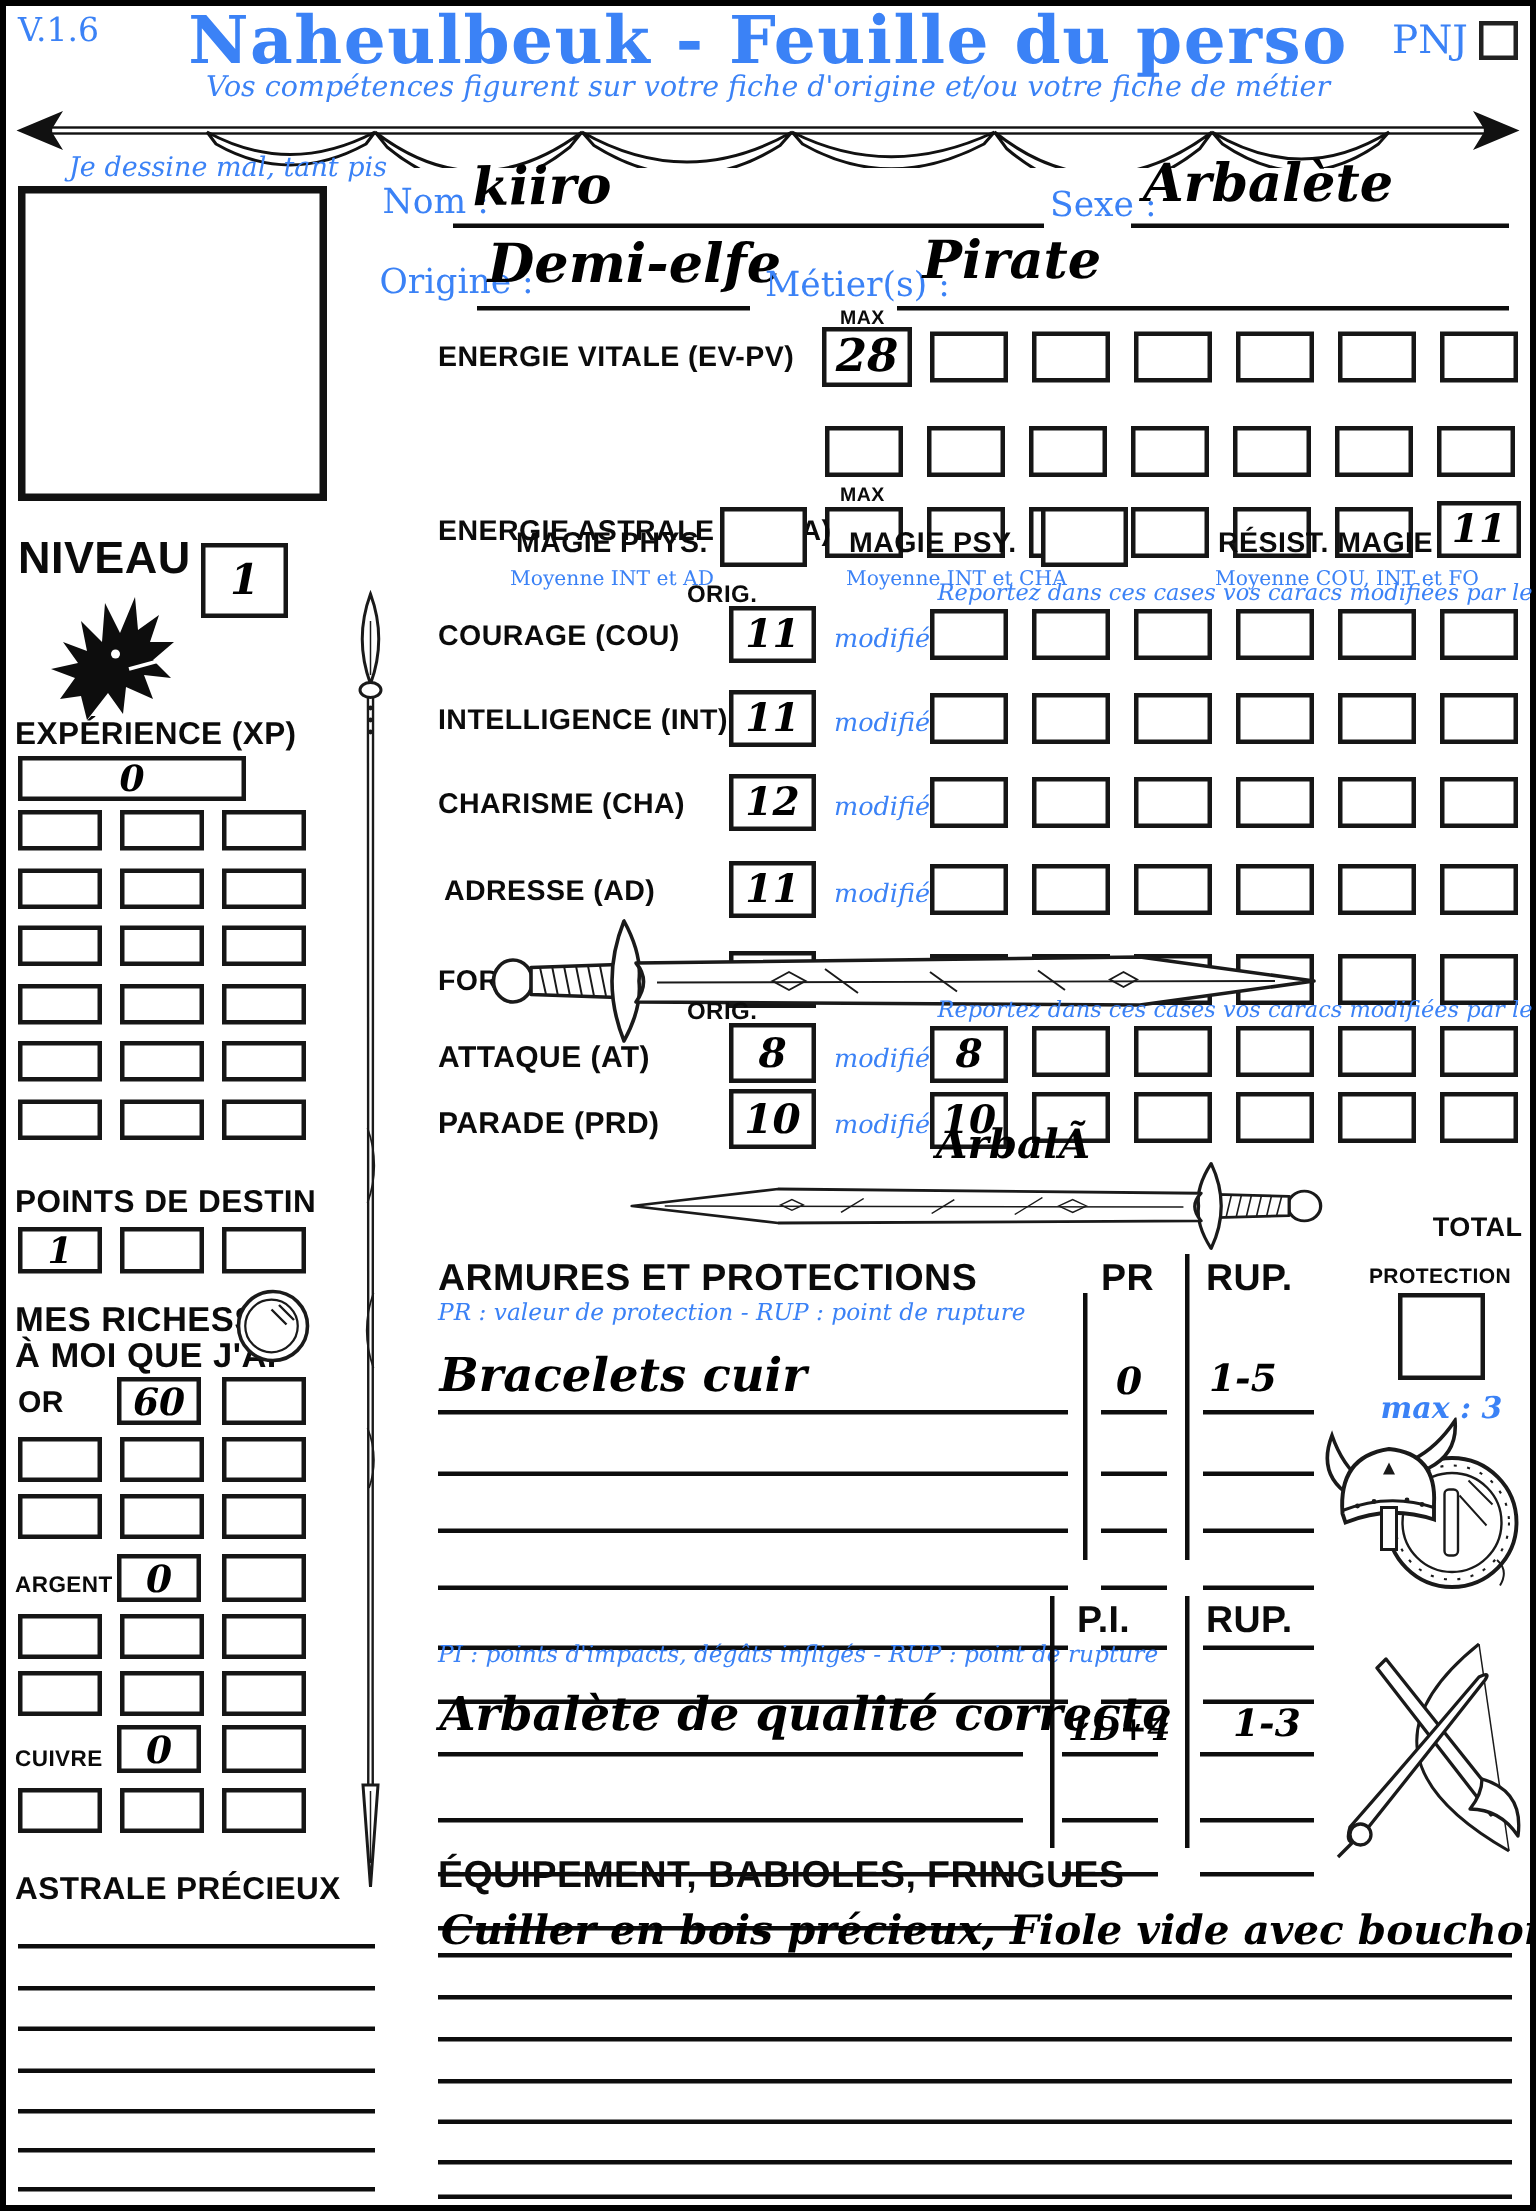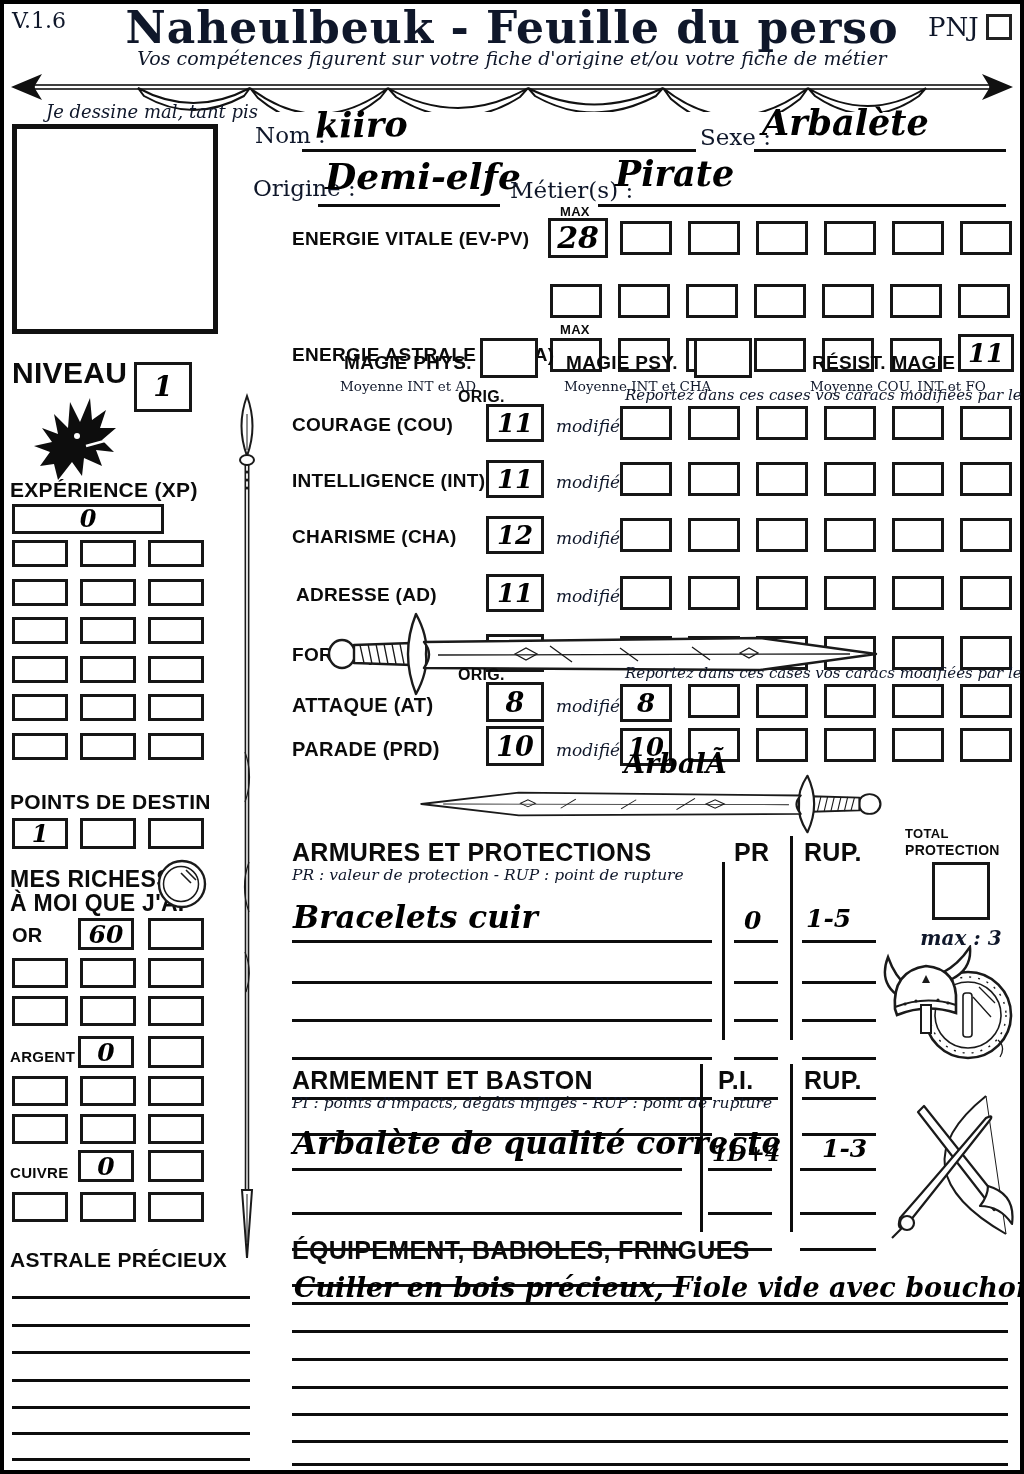--- a/index.html
+++ b/index.html
@@ -1,19 +1,19 @@
 <!DOCTYPE html>
 <html><head>
 <meta charset="utf-8">
 <style>
   html,body{margin:0;padding:0;background:#888;}
   #page{position:relative;width:1024px;height:1474px;background:#fff;outline:4px solid #000;outline-offset:-4px;overflow:hidden;font-family:"Liberation Sans",sans-serif;color:#0d0d0d;}
   .abs{position:absolute;}
   .b{font-family:"Liberation Sans",sans-serif;font-weight:700;color:#0b0b0b;letter-spacing:.3px;white-space:nowrap;}
-  .ser{font-family:"DejaVu Serif",serif;color:#0f172a;white-space:nowrap;}
+  .ser{font-family:"DejaVu Serif",serif;color:#3b82f6;white-space:nowrap;}
   .it{font-style:italic;}
   .hand{font-family:"DejaVu Serif",serif;font-style:italic;font-weight:700;color:#000;white-space:nowrap;line-height:1;}
   .cell{position:absolute;border:3px solid #161616;background:#fff;box-sizing:border-box;display:flex;align-items:center;justify-content:center;}
   .cells{position:absolute;display:flex;gap:16px;}
   .cells .c{width:52px;height:34px;border:3px solid #161616;background:#fff;box-sizing:border-box;display:flex;align-items:center;justify-content:center;flex:none;}
   .line{position:absolute;background:#0d0d0d;height:2.5px;}
   .vline{position:absolute;background:#0d0d0d;width:2.5px;}
   svg{display:block;}
 </style>
 </head>
@@ -418,22 +418,22 @@
   <div class="line" style="left:292px;top:1057px;width:420px;"></div>
     <div class="line" style="left:734px;top:1057px;width:44px;"></div>
     <div class="line" style="left:802px;top:1057px;width:74px;"></div>
   <div class="line" style="left:292px;top:1097px;width:420px;"></div>
     <div class="line" style="left:734px;top:1097px;width:44px;"></div>
     <div class="line" style="left:802px;top:1097px;width:74px;"></div>
   <div class="line" style="left:292px;top:1133px;width:420px;"></div>
     <div class="line" style="left:734px;top:1133px;width:44px;"></div>
     <div class="line" style="left:802px;top:1133px;width:74px;"></div>
 
-  <div class="abs b" style="left:905px;top:826px;width:110px;text-align:left;font-size:13px;">TOTAL</div>
-  <div class="abs b" style="left:905px;top:842px;width:110px;text-align:left;font-size:14px;">PROTECTION</div>
+  <div class="abs b" style="left:905px;top:808px;width:110px;text-align:right;font-size:18px;">TOTAL</div>
+  <div class="abs b" style="left:905px;top:842px;width:110px;text-align:center;font-size:14px;">PROTECTION</div>
   <div class="cell" style="left:932px;top:862px;width:58px;height:58px;"></div>
   <div class="abs ser it" style="left:918px;top:926px;width:86px;text-align:center;font-size:20px;font-weight:700;">max : 3</div>
 
   <div class="abs" style="left:878px;top:945px;">
     <svg width="136" height="132" viewBox="0 0 136 132">
       <circle cx="90" cy="70" r="43" fill="#fff" stroke="#1a1a1a" stroke-width="2.6"></circle>
       <circle cx="90" cy="70" r="38" fill="none" stroke="#1a1a1a" stroke-width="1.4" stroke-dasharray="2 7"></circle>
       <circle cx="90" cy="70" r="33" fill="none" stroke="#1a1a1a" stroke-width="1.6"></circle>
       <path d="M101,42 L117,58 M95,52 L113,72 M120,95 Q128,102 122,112" stroke="#1a1a1a" stroke-width="1.3" fill="none"></path>
       <rect x="85" y="48" width="9" height="44" rx="3" fill="#fff" stroke="#1a1a1a" stroke-width="1.6"></rect>
@@ -443,21 +443,20 @@
       <path d="M17,62 Q48,50 78,60" stroke="#1a1a1a" stroke-width="2" fill="none"></path>
       <rect x="43" y="60" width="10" height="28" fill="#fff" stroke="#1a1a1a" stroke-width="2"></rect>
       <circle cx="27" cy="59" r="1.6" fill="#1a1a1a"></circle>
         <circle cx="38" cy="56" r="1.6" fill="#1a1a1a"></circle>
         <circle cx="60" cy="55" r="1.6" fill="#1a1a1a"></circle>
         <circle cx="70" cy="58" r="1.6" fill="#1a1a1a"></circle>
       <path d="M48,30 l4,8 l-8,0 z" fill="#1a1a1a"></path>
     </svg>
   </div>
 
-  <div class="abs b" style="left:292px;top:1066px;font-size:25px;">ARMEMENT ET BASTON</div>
   <div class="abs ser it" style="left:292px;top:1094px;font-size:15.5px;">PI : points d'impacts, dégâts infligés - RUP : point de rupture</div>
   <div class="vline" style="left:700px;top:1064px;height:168px;"></div>
   <div class="vline" style="left:790px;top:1064px;height:168px;"></div>
   <div class="abs b" style="left:718px;top:1066px;font-size:25px;">P.I.</div>
   <div class="abs b" style="left:804px;top:1066px;font-size:25px;">RUP.</div>
 
   <div class="abs hand" style="left:293px;top:1128px;font-size:31px;">Arbalète de qualité correcte</div>
   <div class="abs hand" style="left:712px;top:1142px;font-size:22px;">1D+4</div>
   <div class="abs hand" style="left:806px;top:1136px;font-size:25px;margin-left:16px;">1-3</div>
 

